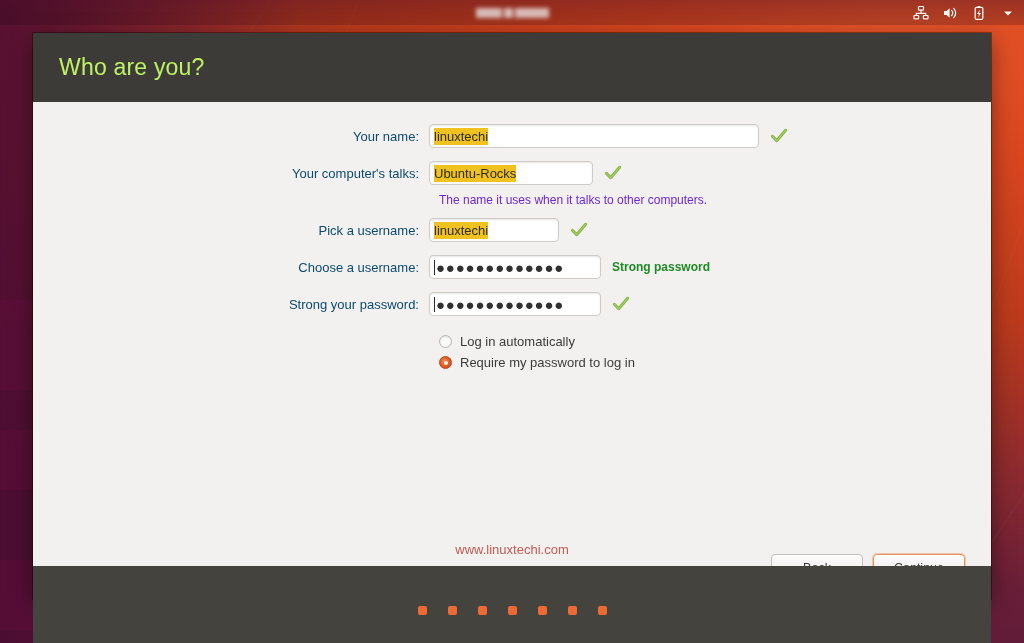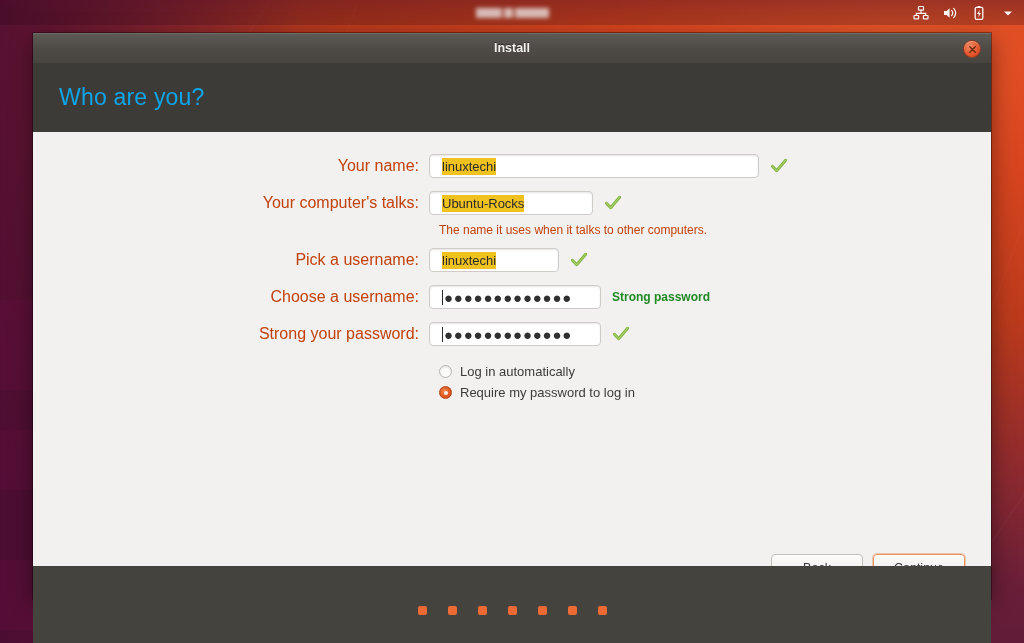--- a/index.html
+++ b/index.html
@@ -150,21 +150,21 @@
   #header-band {
     flex: 0 0 auto;
     height: 69px;
     background: #3c3b37;
     display: flex;
     align-items: center;
     padding-left: 26px;
     box-sizing: border-box;
   }
   #page-title {
-    color: #0ea5e9;
+    color: #bef264;
     font-size: 23px;
     font-weight: normal;
     letter-spacing: 0.2px;
   }
 
   #content-area {
     flex: 1 1 auto;
     background: #f2f1ef;
     position: relative;
     box-sizing: border-box;
@@ -181,32 +181,32 @@
     display: flex;
     align-items: center;
     height: 30px;
     margin-bottom: 7px;
   }
   .field-label {
     width: 396px;
     text-align: right;
     padding-right: 10px;
     box-sizing: border-box;
-    font-size: 16px;
-    color: #c2410c;
+    font-size: 13px;
+    color: #0c4a6e;
   }
   .entry {
     height: 24px;
     background: #ffffff;
     border: 1px solid #cfccc8;
     border-radius: 4px;
     box-shadow: inset 0 1px 2px rgba(0,0,0,0.10);
     display: flex;
     align-items: center;
-    padding: 0 12px;
+    padding: 0 4px;
     box-sizing: border-box;
     font-size: 13px;
     color: #2b2b2b;
     cursor: text;
     overflow: hidden;
   }
   .entry.wide  { width: 330px; }
   .entry.mid   { width: 164px; }
   .entry.small { width: 130px; }
   .entry.pw    { width: 172px; }
@@ -247,21 +247,21 @@
     white-space: nowrap;
   }
   .hint-row {
     display: flex;
     margin: -2px 0 8px 0;
   }
   .hint-spacer { width: 396px; flex: 0 0 auto; }
   .hint-text {
     padding-left: 10px;
     font-size: 12px;
-    color: #c2410c;
+    color: #6d28d9;
   }
 
   
   #login-options {
     margin-top: 12px;
   }
   .radio-row {
     display: flex;
     align-items: center;
     height: 21px;
@@ -410,28 +410,20 @@
     <span class="ind" title="System menu">
       <svg width="12" height="12" viewBox="0 0 12 12">
         <path d="M2 4.4l4 4 4-4z" fill="#fff"></path>
       </svg>
     </span>
   </div>
 </div>
 
 <div id="install-window">
 
-  <div id="titlebar">
-    <div id="titlebar-label">Install</div>
-    <div id="close-button">
-      <svg width="9" height="9" viewBox="0 0 9 9">
-        <path d="M1.8 1.8l5.4 5.4M7.2 1.8L1.8 7.2" stroke="#6b2a12" stroke-width="1.5" stroke-linecap="round"></path>
-      </svg>
-    </div>
-  </div>
 
   <div id="header-band">
     <div id="page-title">Who are you?</div>
   </div>
 
   <div id="content-area">
 
     <div id="form">
         <div class="field-row">
           <div class="field-label">Your name:</div>

